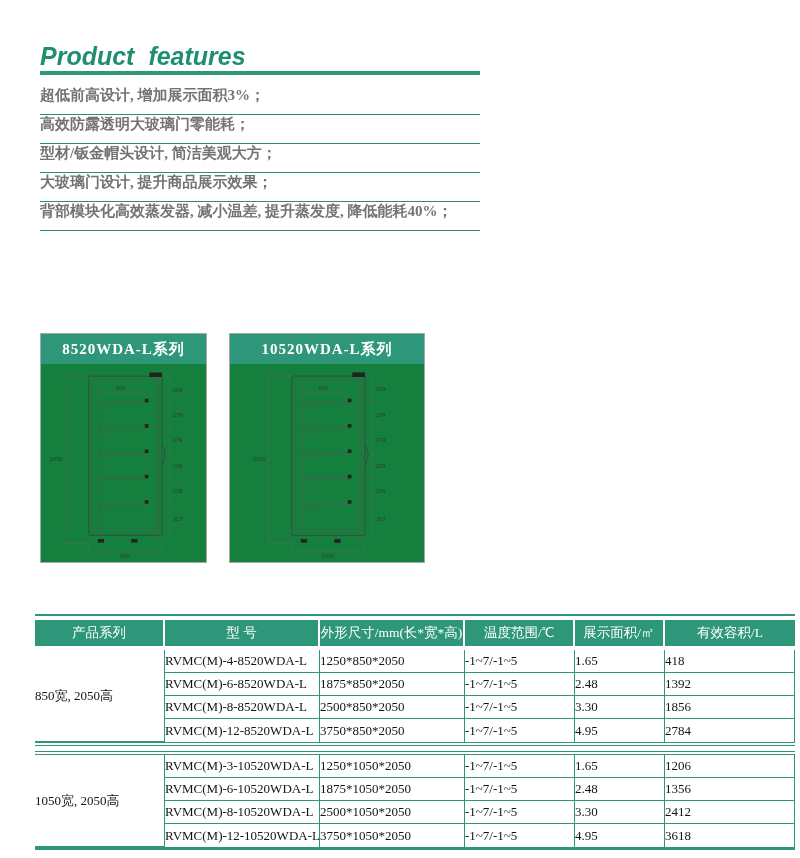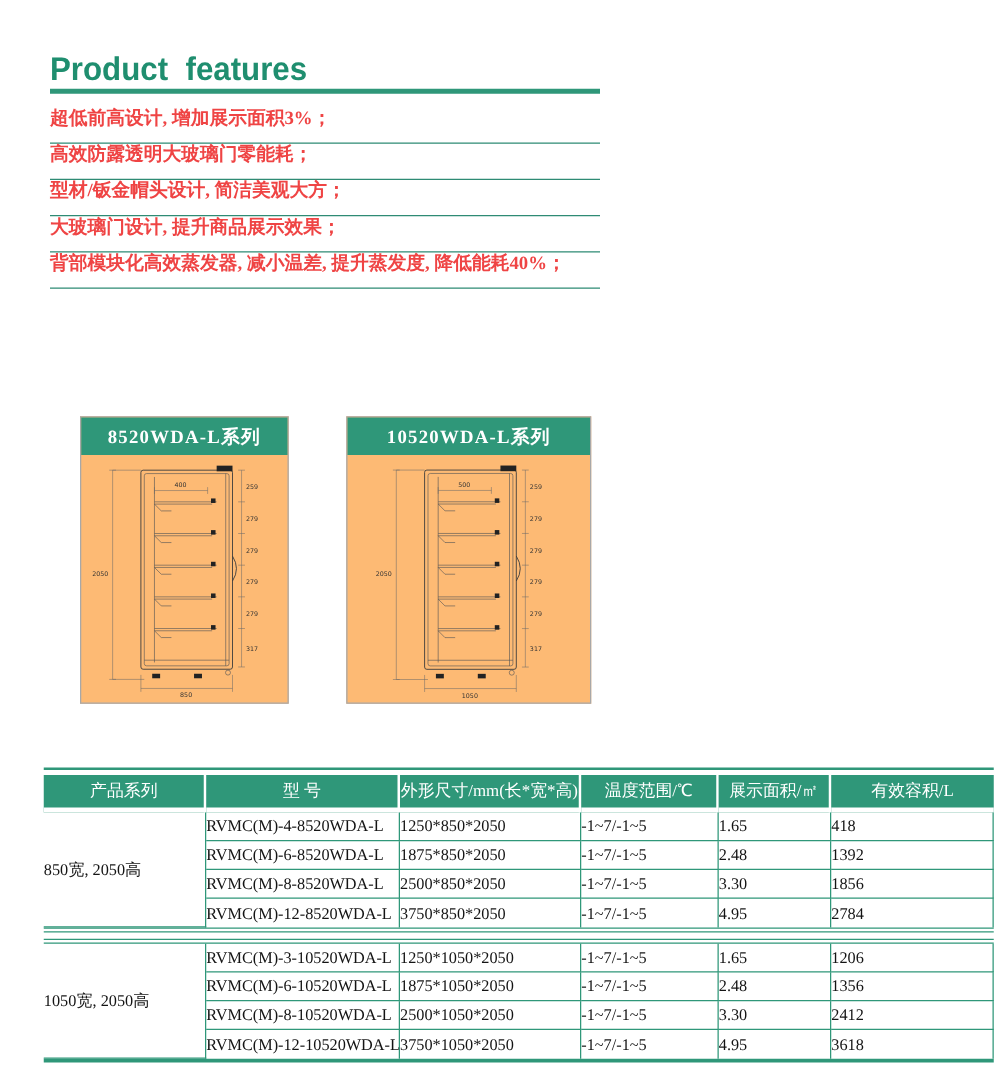--- a/index.html
+++ b/index.html
@@ -3,39 +3,39 @@
 <meta charset="utf-8">
 <style>
   * { margin:0; padding:0; box-sizing:border-box; }
   html,body { background:#fff; }
   .page {
     position:relative; width:800px; height:858px; background:#ffffff;
     font-family:"Liberation Serif", serif; overflow:hidden;
   }
 
   
-  .title-block { position:absolute; left:40px; top:42px; width:440px; }
+  .title-block { position:absolute; left:40px; top:42px; width:440px;font-style:italic; }
   .title-block h1 {
     font-family:"Liberation Sans", sans-serif;
     font-size:25px; font-weight:700; color:#1F8E6F;
     letter-spacing:0px; word-spacing:7px; line-height:26px;
     transform:scaleY(1.05); transform-origin:left top;
   }
   .title-bar { margin-top:3px; height:4px; width:440px; background:#2F9779; }
 
   
   .features { position:absolute; left:40px; top:86px; width:440px; list-style:none; }
   .features li {
     height:29px; border-bottom:1px solid #2E8B74;
-    font-size:15px; font-weight:700; color:#ef4444; line-height:18px;
+    font-size:15px; font-weight:700; color:#737373; line-height:18px;
   }
 
   
   .panels { position:absolute; left:40px; top:333px; display:flex; gap:22px; }
-  .panel { background:#fdba74; border:1px solid #a8a8a8;margin-left:24px; }
+  .panel { background:#15803d; border:1px solid #a8a8a8; }
   .panel.p0 { width:167px; height:230px; }
   .panel.p1 { width:196px; height:230px; }
   .panel-header {
     height:30px; background:#2F9779; color:#fff;
     display:flex; align-items:center; justify-content:center;
     font-size:15px; font-weight:700; letter-spacing:1px;
   }
   .panel-body { height:198px; display:flex; align-items:center; justify-content:center; }
   .dg { display:block; }
   .ln   { stroke:#3d3d3d; stroke-width:0.8; fill:none; }

